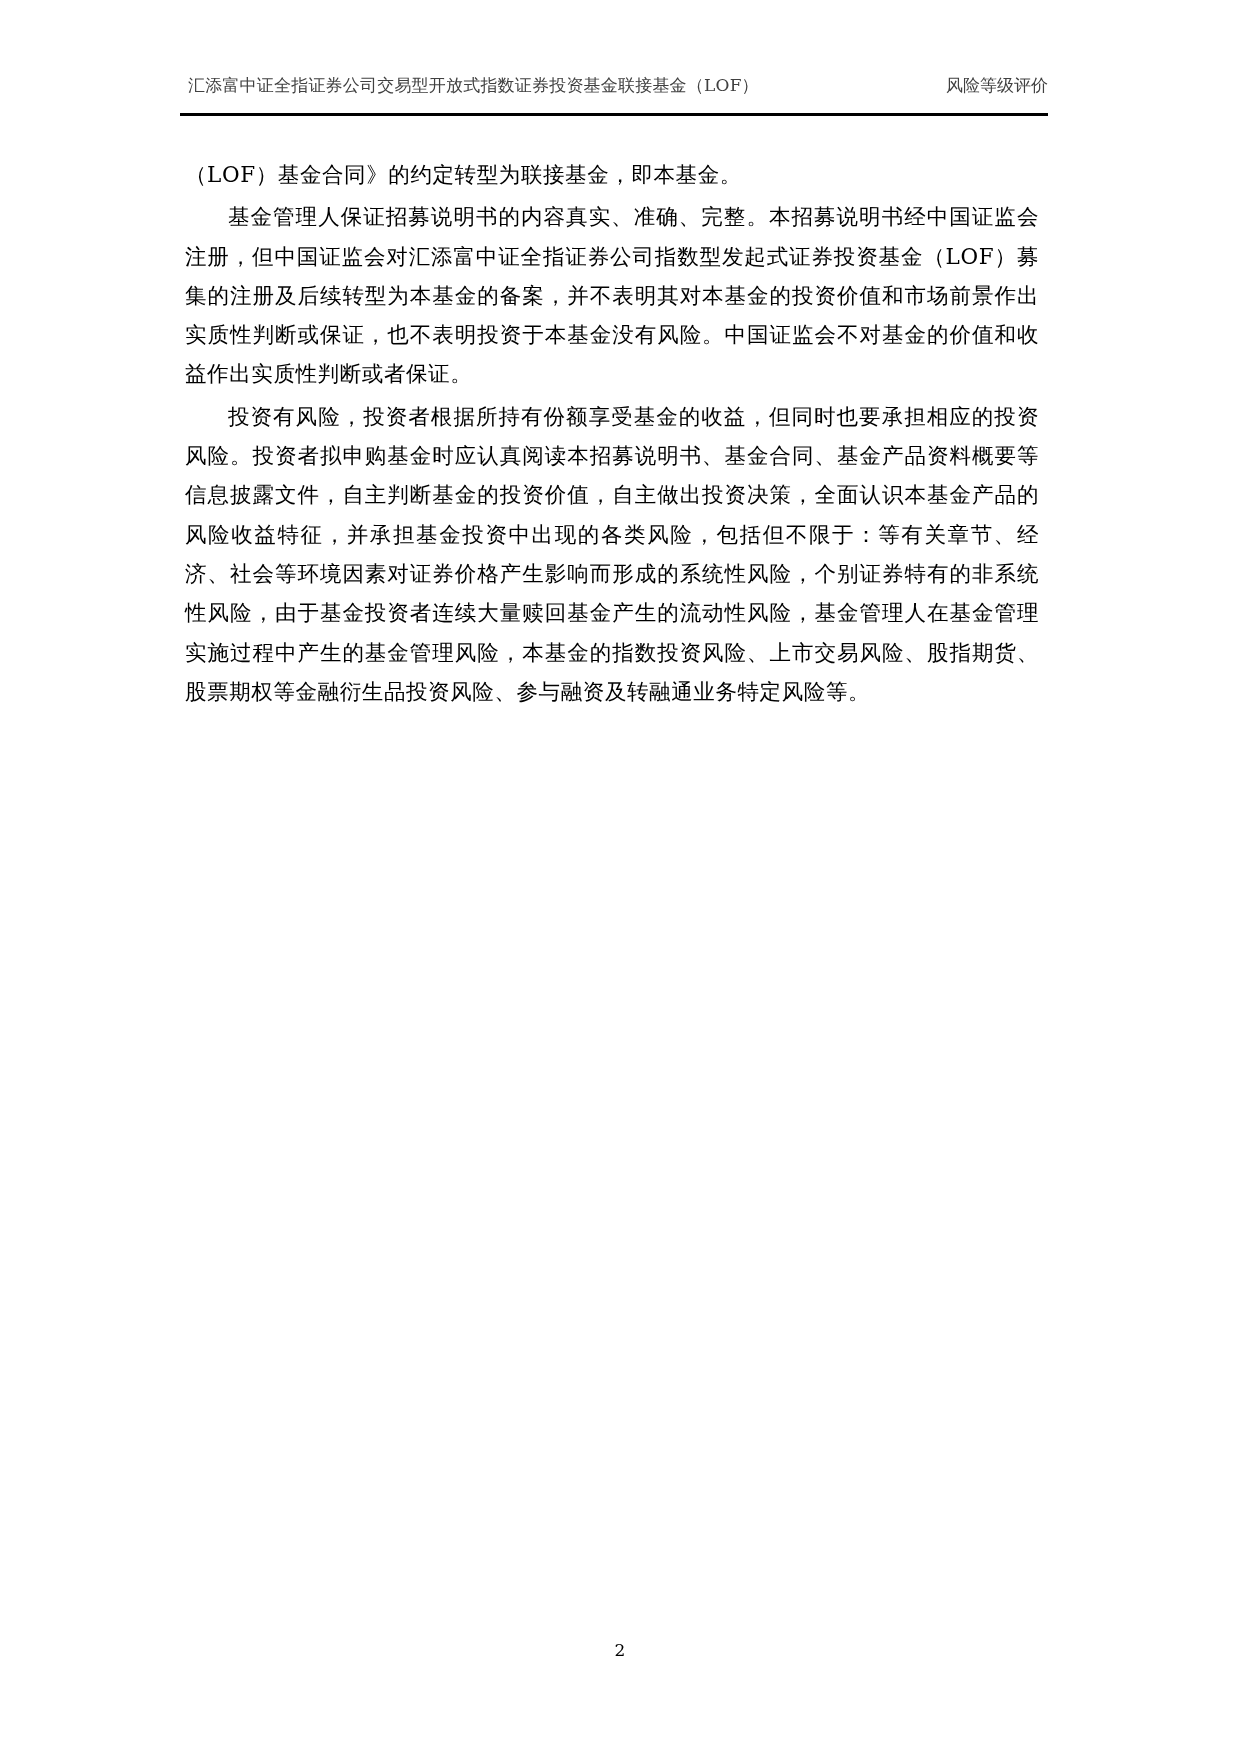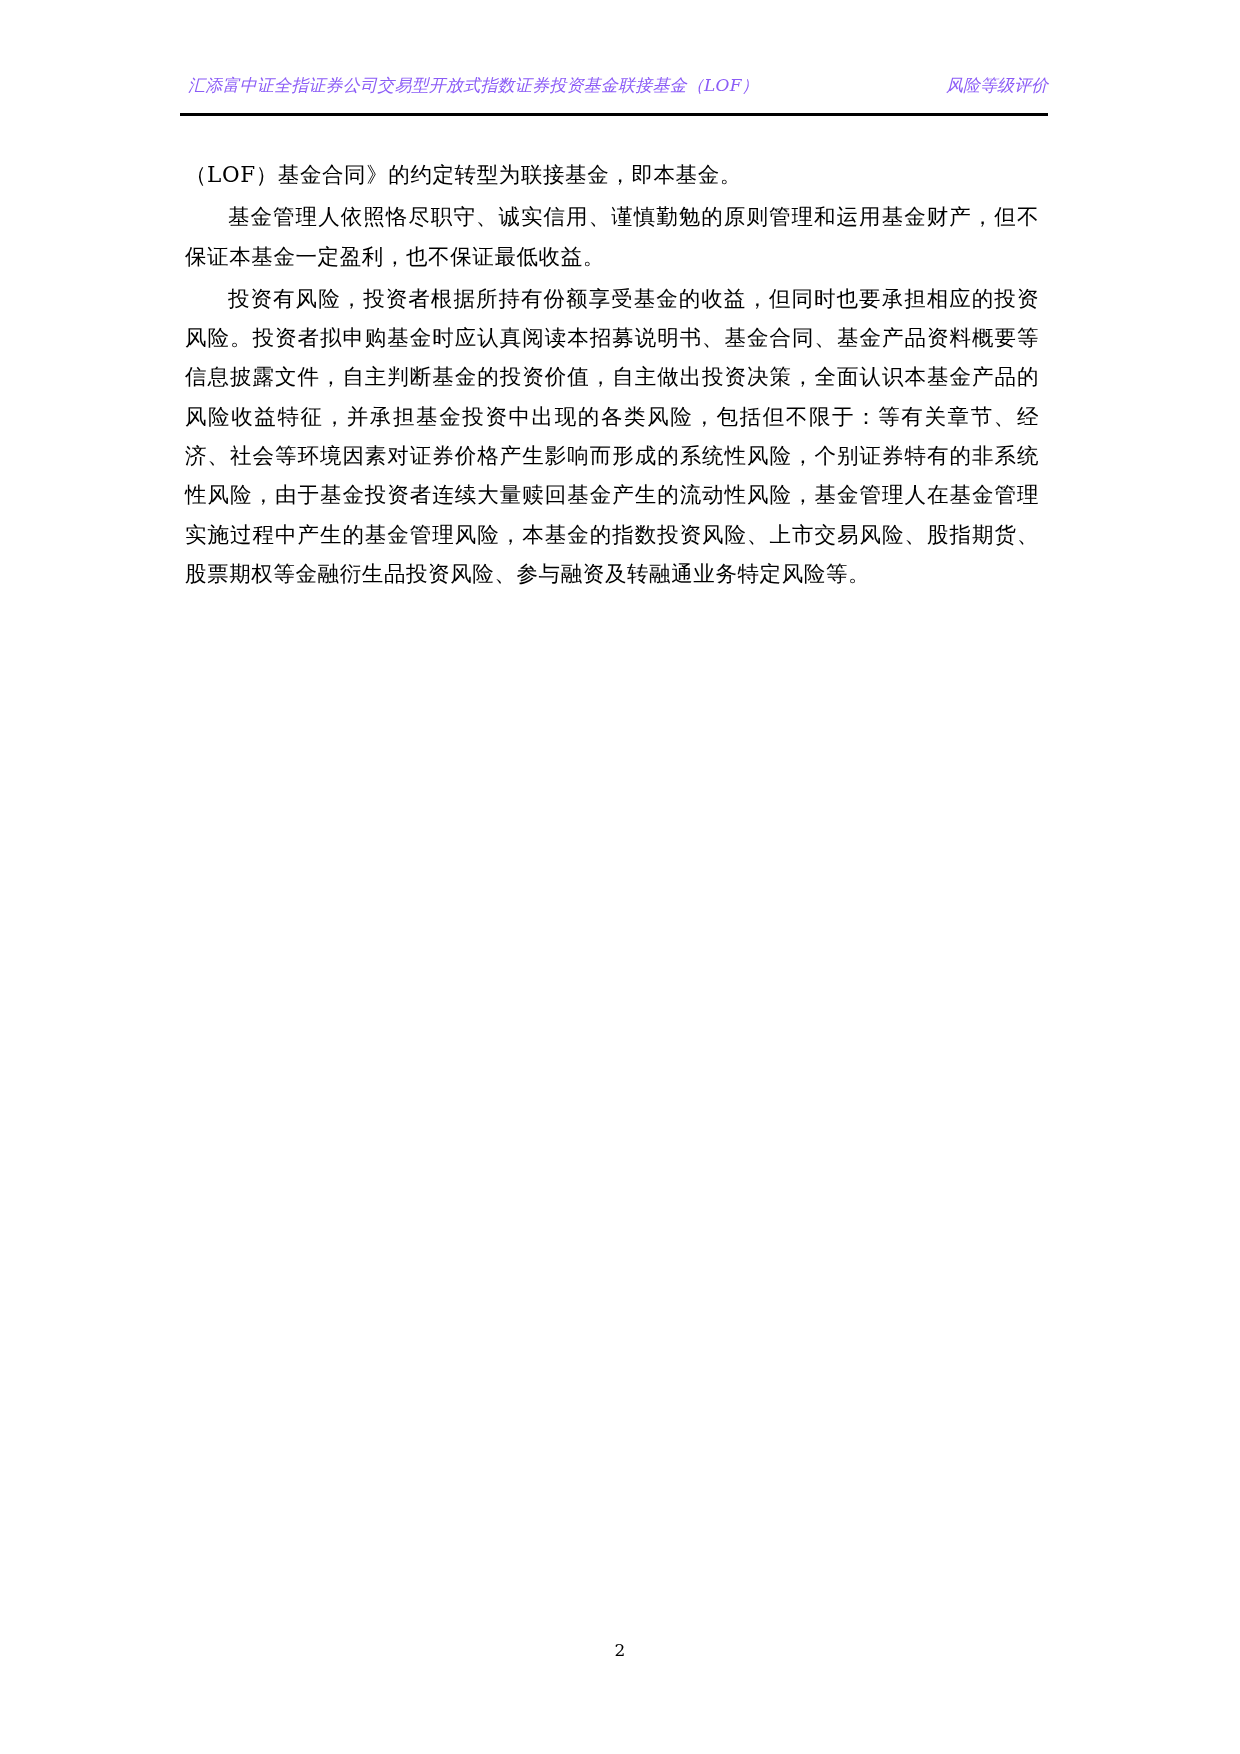--- a/index.html
+++ b/index.html
@@ -1,19 +1,19 @@
 <!DOCTYPE html>
 <html><head>
 <meta charset="utf-8">
 <style>
   html, body { margin: 0; padding: 0; background: #ffffff; }
   body { width: 1240px; height: 1754px; position: relative; overflow: hidden;
          font-family: "DejaVu Serif", "Liberation Serif", serif; color: #000; }
   .header { position: absolute; left: 188px; top: 70px; width: 860px; height: 30px;
-            font-size: 17px; line-height: 30px; color: #8b5cf6; font-style: italic; }
+            font-size: 17px; line-height: 30px; color: #404040; }
   .header .left { position: absolute; left: 0; top: 0; white-space: nowrap; letter-spacing: 0.2px; }
   .header .right { position: absolute; right: 0; top: 0; white-space: nowrap; }
   .rule { position: absolute; left: 180px; top: 113px; width: 868px; height: 3px; background: #000; }
   .body { position: absolute; left: 185px; top: 155px; width: 870px; }
   .para { font-size: 21.5px; line-height: 39.3px; margin: 0 16px 3px 0; text-align: justify;
           letter-spacing: 0.6px; }
   .indent { text-indent: 2em; }
   .page-num { position: absolute; left: 0; width: 1240px; top: 1640px; text-align: center;
               font-size: 17px; }
 </style>
@@ -21,17 +21,17 @@
 <body>
 
 <div class="header">
   <span class="left">汇添富中证全指证券公司交易型开放式指数证券投资基金联接基金（LOF）</span>
   <span class="right">风险等级评价</span>
 </div>
 <div class="rule"></div>
 
 <div class="body">
   <p class="para">（LOF）基金合同》的约定转型为联接基金，即本基金。</p>
-  <p class="para indent">基金管理人依照恪尽职守、诚实信用、谨慎勤勉的原则管理和运用基金财产，但不保证本基金一定盈利，也不保证最低收益。</p>
+  <p class="para indent">基金管理人保证招募说明书的内容真实、准确、完整。本招募说明书经中国证监会注册，但中国证监会对汇添富中证全指证券公司指数型发起式证券投资基金（LOF）募集的注册及后续转型为本基金的备案，并不表明其对本基金的投资价值和市场前景作出实质性判断或保证，也不表明投资于本基金没有风险。中国证监会不对基金的价值和收益作出实质性判断或者保证。</p>
   <p class="para indent">投资有风险，投资者根据所持有份额享受基金的收益，但同时也要承担相应的投资风险。投资者拟申购基金时应认真阅读本招募说明书、基金合同、基金产品资料概要等信息披露文件，自主判断基金的投资价值，自主做出投资决策，全面认识本基金产品的风险收益特征，并承担基金投资中出现的各类风险，包括但不限于：等有关章节、经济、社会等环境因素对证券价格产生影响而形成的系统性风险，个别证券特有的非系统性风险，由于基金投资者连续大量赎回基金产生的流动性风险，基金管理人在基金管理实施过程中产生的基金管理风险，本基金的指数投资风险、上市交易风险、股指期货、股票期权等金融衍生品投资风险、参与融资及转融通业务特定风险等。</p>
 </div>
 
 <div class="page-num">2</div>
 
 </body></html>

